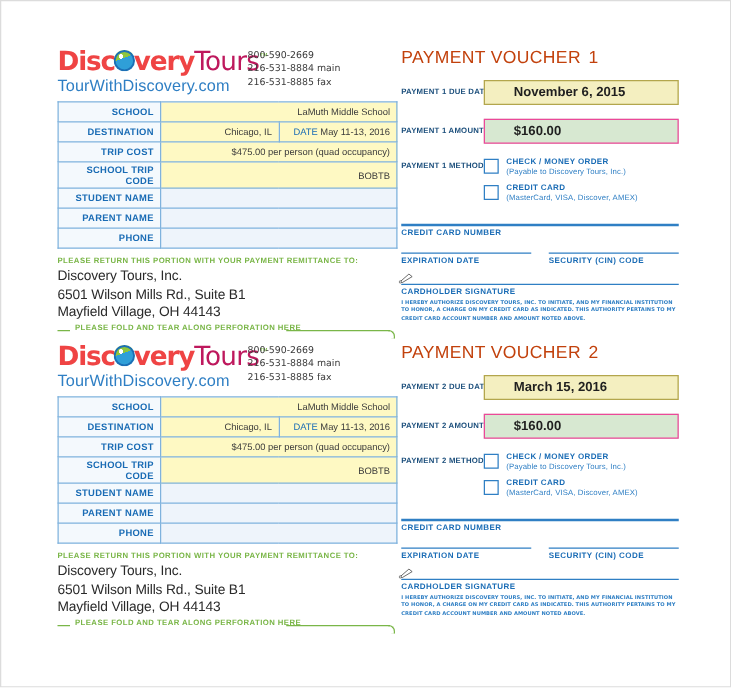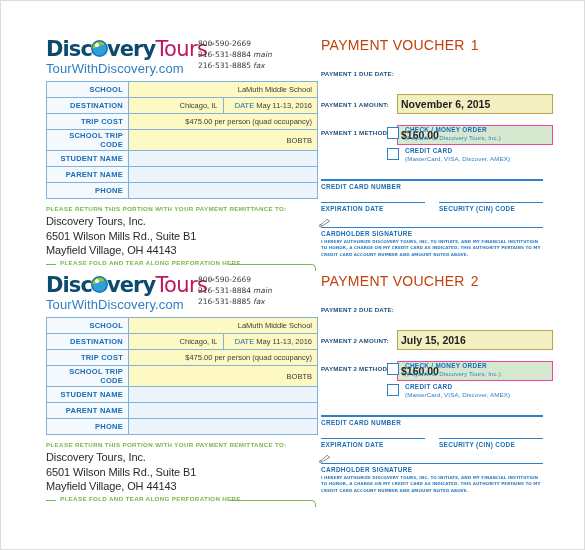--- a/index.html
+++ b/index.html
@@ -20,21 +20,21 @@
   .form-block { position: absolute; left: 0; width: 585px; }
   #form-1 { top: 36px; }
   #form-2 { top: 272px; }
 
   
   .left-col { position: absolute; left: 45px; top: 0; width: 272px; }
 
   .logo-row { position: relative; height: 36px; }
   .logo { position: absolute; left: 0; top: 0; white-space: nowrap; }
   .logo-disc, .logo-very {
-    font-size: 21px; font-weight: bold; color: #0c4a6e;
+    font-size: 21px; font-weight: bold; color: #ef4444;
     letter-spacing: -0.9px; vertical-align: middle;
     font-family: "DejaVu Sans", sans-serif;
   }
   .logo-globe {
     display: inline-block; width: 17px; height: 17px; border-radius: 50%;
     vertical-align: middle; margin: 0 -1px; position: relative; top: -1px;
     background:
       radial-gradient(circle at 34% 30%, #ffffff 0%, #ffffff 11%, rgba(255,255,255,0) 12%),
       linear-gradient(160deg, #8fc63d 0%, #8fc63d 40%, #2f9fd8 40%, #2f9fd8 100%);
     box-shadow: inset 0 0 0 1.5px #1c6fb5;
@@ -46,21 +46,21 @@
   .logo-tm { font-size: 7px; color: #7ab648; vertical-align: super; }
   .logo-url {
     position: absolute; left: 0; top: 24px;
     font-size: 13px; color: #2f7fc4; letter-spacing: 0.1px;
   }
   .phones {
     position: absolute; left: 152px; top: 2px;
     font-size: 7.5px; color: #3a3a3a; line-height: 1.45;
     font-family: "DejaVu Sans", sans-serif;
   }
-  .phones .ital { font-style: italic; }
+  .phones .ital { }
 
   
   table.info {
     border-collapse: collapse; width: 272px;
     margin-top: 8px; table-layout: fixed; text-align: right;
   }
   table.info td {
     border: 1px solid #7fb2dd;
     height: 16px; padding: 1px 5px; vertical-align: middle;
   }
@@ -113,23 +113,23 @@
     white-space: nowrap; font-family: "Liberation Sans", sans-serif;
   }
   .voucher-title .num { margin-left: 6px; }
 
   .field-row { position: relative; margin-top: 11px; height: 20px; }
   .field-lbl {
     position: absolute; left: 0; top: 6px;
     font-size: 6.2px; font-weight: bold; color: #1c4f7c; letter-spacing: 0.2px;
   }
   .box-due, .box-amt {
-    position: absolute; left: 76px; top: 0; width: 156px; height: 20px;
-    line-height: 19px; padding-left: 3px;
-    font-size: 10.5px; font-weight: bold; color: #1f1f1f; margin-top: 30px;
+    position: absolute; left: 66px; top: 0; width: 156px; height: 20px;
+    line-height: 19px; padding-left: 23px;
+    font-size: 10.5px; font-weight: bold; color: #1f1f1f;
   }
   .box-due { background: #f4efc0; border: 1px solid #b3a64d; }
   .box-amt { background: #d7e8d1; border: 1px solid #ec4899; }
 
   .method-row { position: relative; margin-top: 12px; height: 40px; }
   .method-lbl {
     position: absolute; left: 0; top: 2px;
     font-size: 6.2px; font-weight: bold; color: #1c4f7c; letter-spacing: 0.2px;
   }
   .chk {
@@ -370,21 +370,21 @@
       <div class="perf-txt">PLEASE FOLD AND TEAR ALONG PERFORATION HERE</div>
       <div class="perf-line-r"></div>
       <div class="perf-hook"></div>
     </div>
 
     <div class="right-col">
       <div class="voucher-title"><span>PAYMENT VOUCHER</span><span class="num">2</span></div>
 
       <div class="field-row">
         <div class="field-lbl">PAYMENT 2 DUE DATE:</div>
-        <div class="box-due">July 15, 2016</div>
+        <div class="box-due">March 15, 2016</div>
       </div>
 
       <div class="field-row">
         <div class="field-lbl">PAYMENT 2 AMOUNT:</div>
         <div class="box-amt">$160.00</div>
       </div>
 
       <div class="method-row">
         <div class="method-lbl">PAYMENT 2 METHOD:</div>
         <div class="chk chk-1"></div>

